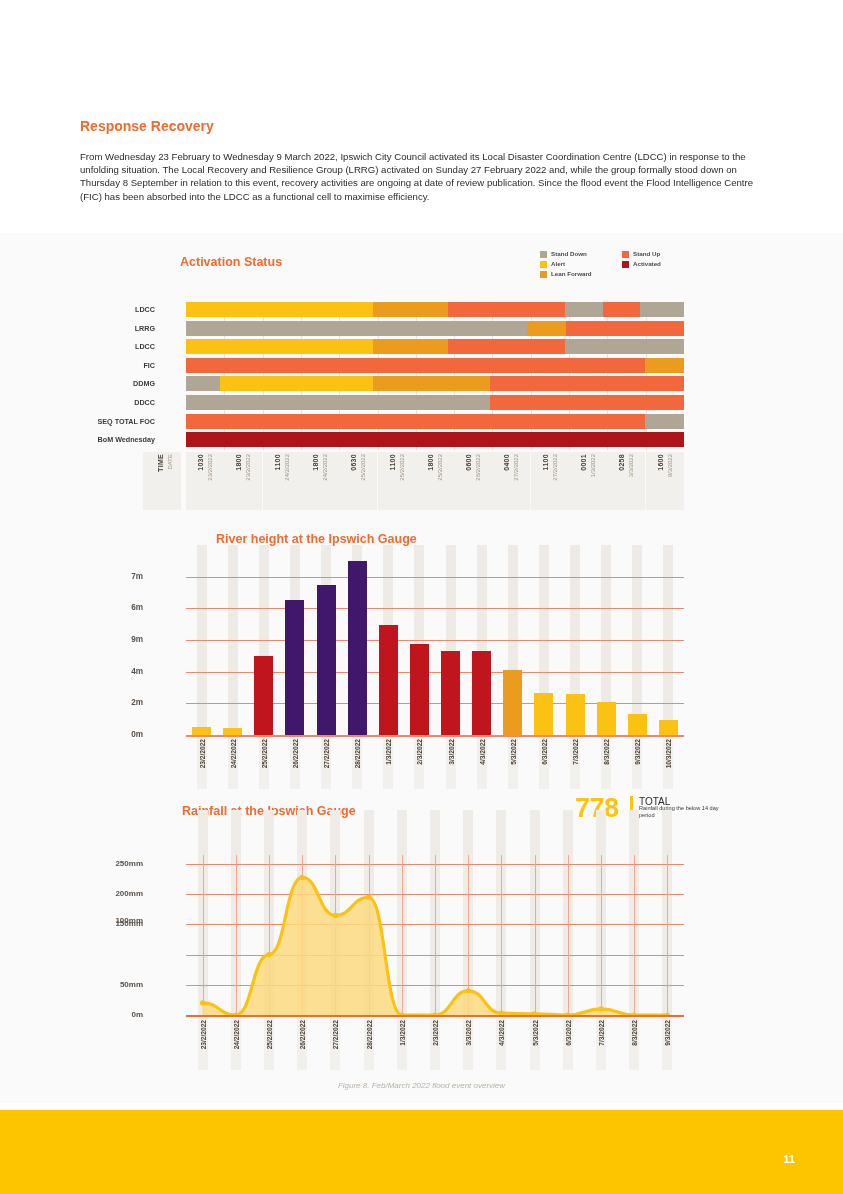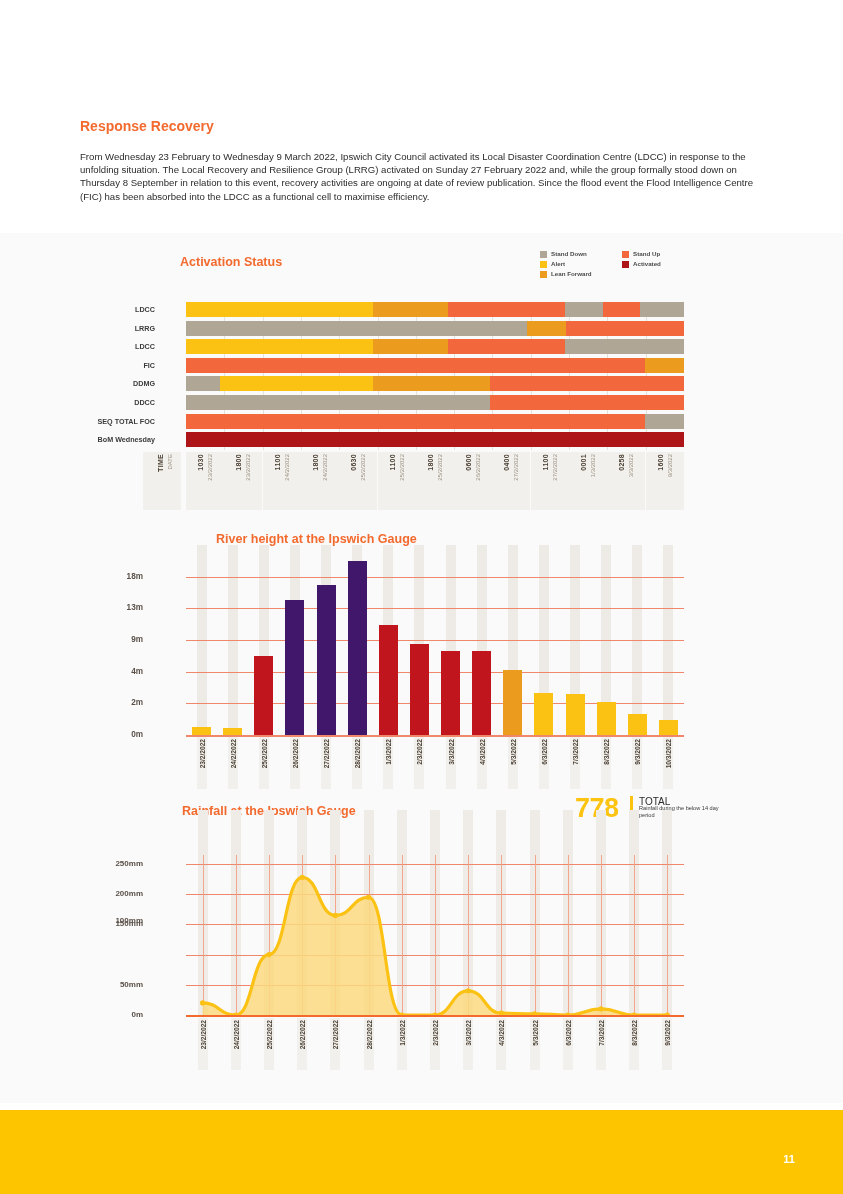--- a/index.html
+++ b/index.html
@@ -248,22 +248,22 @@
         <div class="ta-date">9/3/2022</div>
       </div>
     </div>
 
   <div class="chart-title" style="left:182px;top:532px;margin-left:34px;">River height at the Ipswich Gauge</div>
   <div id="river-ylabels">
       <div class="r-ylab" style="top: 730px;">0m</div>
       <div class="r-ylab" style="top: 698.333px;">2m</div>
       <div class="r-ylab" style="top: 666.667px;">4m</div>
       <div class="r-ylab" style="top: 635px;">9m</div>
-      <div class="r-ylab" style="top: 603.333px;">13m</div>
-      <div class="r-ylab" style="top: 571.667px;">18m</div>
+      <div class="r-ylab" style="top: 603.333px;">6m</div>
+      <div class="r-ylab" style="top: 571.667px;">7m</div>
     </div>
   <div class="river" id="river">
       <div class="r-band" style="left: 10.5625px; width: 10px;"></div>
       <div class="r-band" style="left: 41.6875px; width: 10px;"></div>
       <div class="r-band" style="left: 72.8125px; width: 10px;"></div>
       <div class="r-band" style="left: 103.938px; width: 10px;"></div>
       <div class="r-band" style="left: 135.062px; width: 10px;"></div>
       <div class="r-band" style="left: 166.188px; width: 10px;"></div>
       <div class="r-band" style="left: 197.312px; width: 10px;"></div>
       <div class="r-band" style="left: 228.438px; width: 10px;"></div>
@@ -493,16 +493,17 @@
       <div class="xa-cell" style="left: 431.6px; width: 33.2px;">
         <div class="xa-band" style="left: 11.6px; width: 10px;"></div>
         <div class="xa-lab" style="left: 13.6px;">8/3/2022</div>
       </div>
       <div class="xa-cell" style="left: 464.8px; width: 33.2px;">
         <div class="xa-band" style="left: 11.6px; width: 10px;"></div>
         <div class="xa-lab" style="left: 13.6px;">9/3/2022</div>
       </div>
     </div>
 
+  <div class="caption">Figure 8. Feb/March 2022 flood event overview</div>
 
   <div class="footer"></div>
   <div class="pageno">11</div>
 </div>
 
 </body></html>

